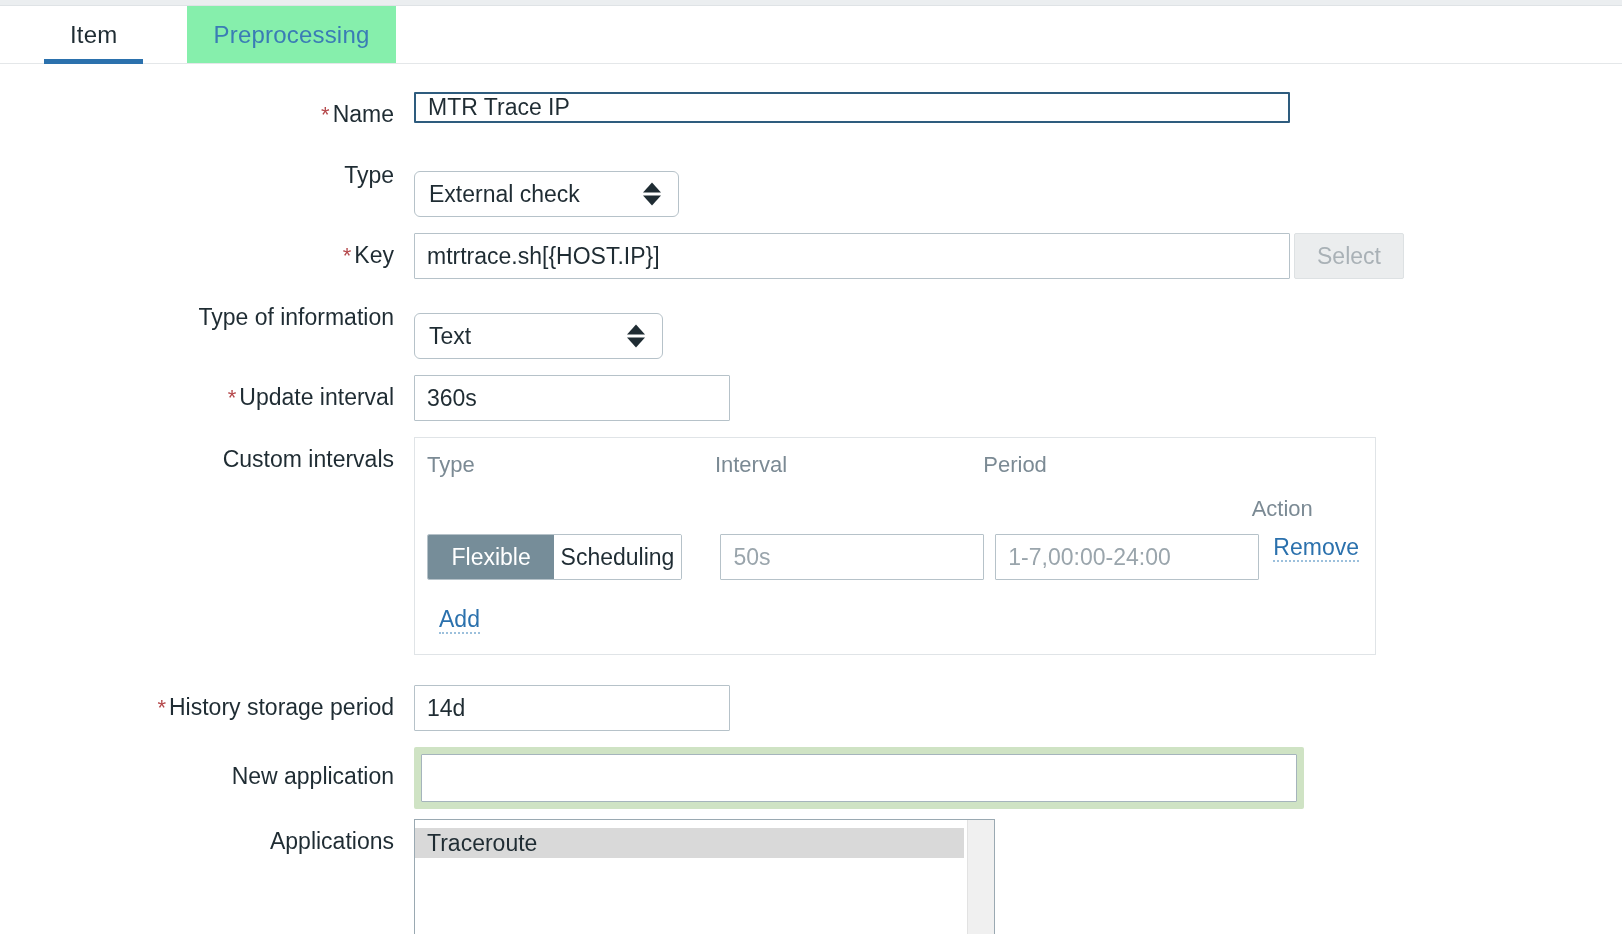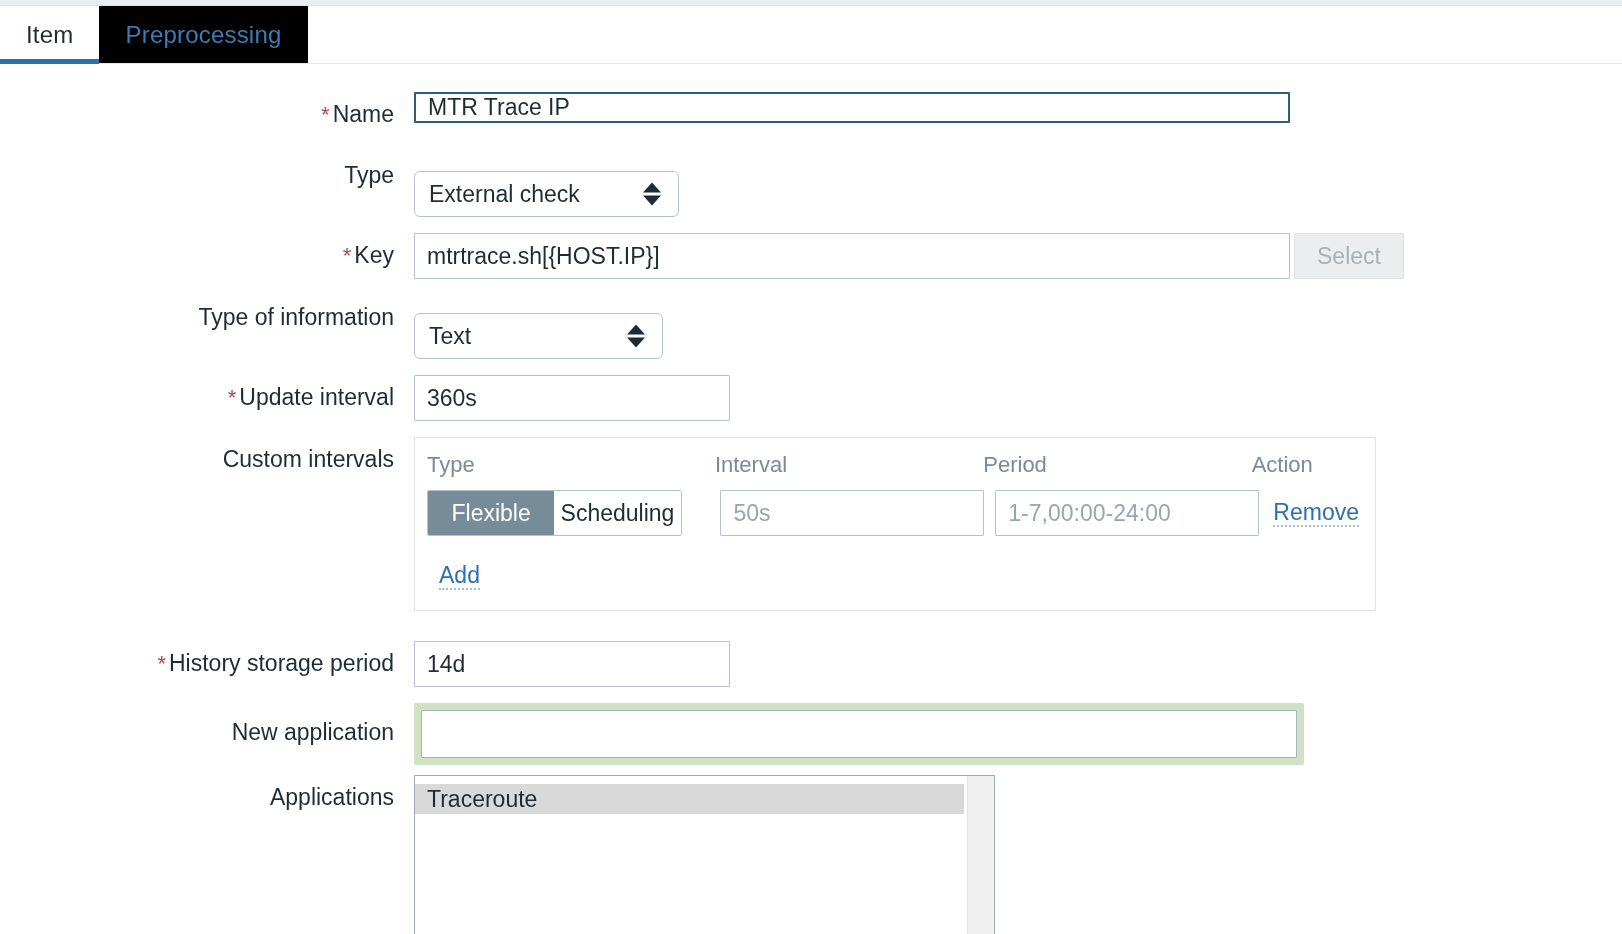--- a/index.html
+++ b/index.html
@@ -33,34 +33,35 @@
     display: flex;
     align-items: center;
     justify-content: center;
     padding: 0 26px;
     font-size: 24px;
     letter-spacing: .2px;
     cursor: pointer;
     position: relative;
     background: transparent;
     color: #2b3a42;
+    margin-left: 44px;
   }
   .tab.active {
     color: #1f2c33;
     background: #ffffff;
   }
   .tab.active::after {
     content: "";
     position: absolute;
     left: 0; right: 0; bottom: -1px;
     height: 5px;
     background: #2b71ad;
   }
   .tab.inactive {
-    background: #000000;
+    background: #86efac;
     color: #3a7cb5;
   }
 
   
   .form {
     padding-top: 28px;
   }
   .row {
     display: flex;
     align-items: flex-start;
@@ -178,24 +179,24 @@
   }
   .ci-head {
     display: flex;
     font-size: 22px;
     color: #7b8a94;
     padding-bottom: 12px;
   }
   .ci-c1 { width: 295px; }
   .ci-c2 { width: 275px; }
   .ci-c3 { width: 275px; }
-  .ci-c4 { width: 110px; }
+  .ci-c4 { width: 110px; margin-top: 44px; }
   .ci-row {
     display: flex;
-    align-items: center;
+    align-items: flex-start;
   }
   .toggle {
     display: flex;
     border-radius: 2px;
     overflow: hidden;
     width: 256px;
     height: 46px;
     border: 1px solid #b6c2c9;
   }
   .toggle .opt {

